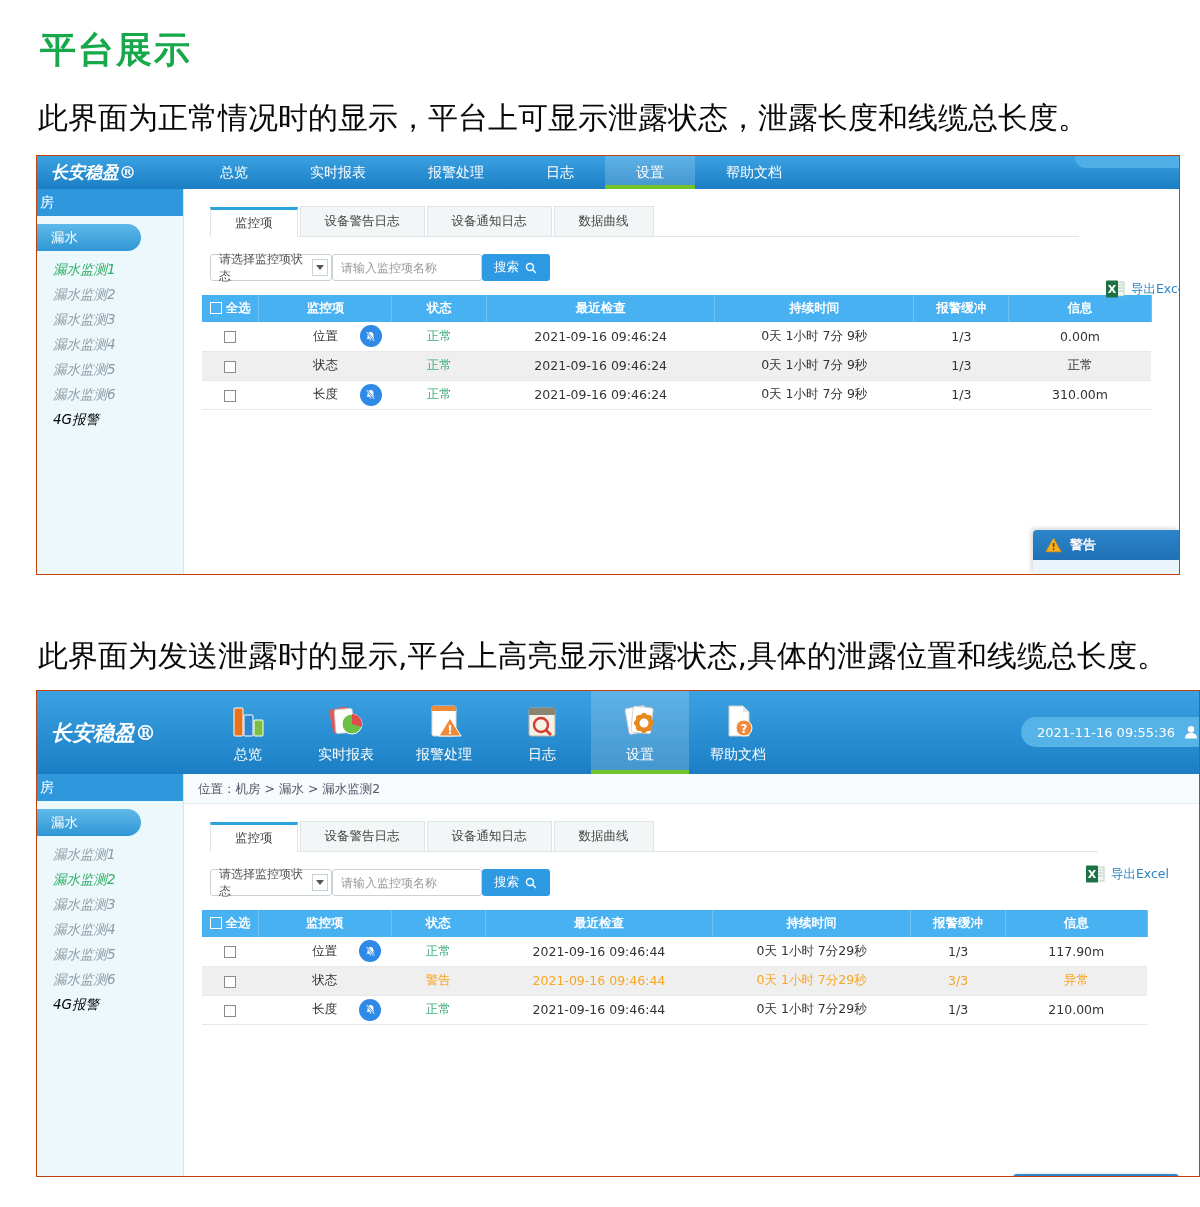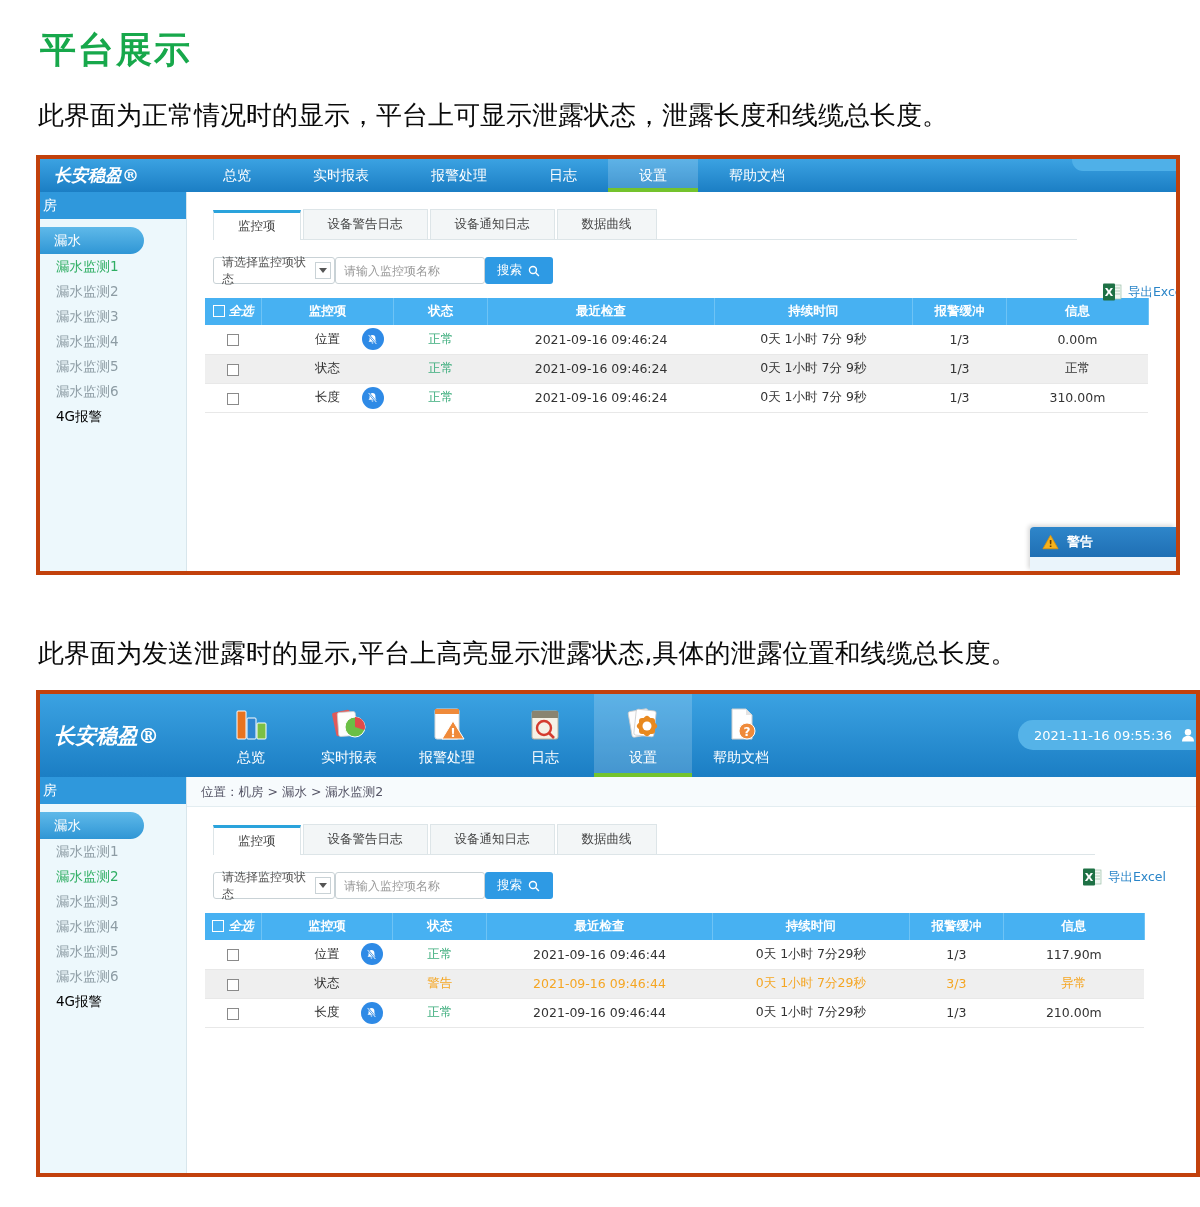--- a/index.html
+++ b/index.html
@@ -1,26 +1,26 @@
 <!DOCTYPE html>
 <html><head>
 <meta charset="utf-8">
 <style>
   * { margin:0; padding:0; box-sizing:border-box; }
   html,body { width:1200px; background:#fff; font-family:"DejaVu Sans","Liberation Sans",sans-serif; }
   body { position:relative; height:1207px; overflow:hidden; }
 
   
   .doc-title { position:absolute; left:40px; top:26px; font-size:36px; font-weight:bold; color:#17a84b; letter-spacing:2px; }
-  .doc-para { position:absolute; left:38px; font-size:26px; color:#0a0a0a; }
+  .doc-para { position:absolute; left:38px; font-size:30px; color:#0a0a0a; }
   .doc-para.p1 { top:98px; }
   .doc-para.p2 { top:636px; }
 
   
-  .shot { position:absolute; background:#fff; border:4px solid #c2410c; overflow:hidden; }
+  .shot { position:absolute; background:#fff; border:1px solid #c2410c; overflow:hidden; }
   #shot1 { left:36px; top:155px; width:1144px; height:420px; }
   #shot2 { left:36px; top:690px; width:1164px; height:487px; }
 
   .navbar { position:absolute; left:0; top:0; right:0; background:linear-gradient(#3ba2e2,#1b7ec4); display:flex; align-items:stretch; }
   #shot1 .navbar { height:33px; }
   #shot2 .navbar { height:83px; }
   .logo { color:#fff; font-family:"DejaVu Serif","Liberation Serif",serif; font-style:italic; font-weight:bold; align-self:center; padding-left:14px; width:152px; }
   #shot1 .logo { font-size:17px; }
   #shot2 .logo { font-size:21px; width:162px; }
 
@@ -34,21 +34,21 @@
   .stub-pill { position:absolute; top:-10px; right:-26px; width:130px; height:22px; border-radius:11px; background:#4fb0e8; }
 
   .shot-body { position:absolute; left:0; right:0; bottom:0; display:flex; }
   #shot1 .shot-body { top:33px; }
   #shot2 .shot-body { top:83px; }
 
   
   .sidebar { width:146px; background:#edf8fc; position:relative; flex:none; }
   .side-head { height:27px; background:#2f98dc; color:#fff; font-size:14px; line-height:27px; padding-left:3px; }
   .side-group { margin-top:8px; width:104px; height:27px; line-height:27px; color:#fff; font-size:13.5px; padding-left:14px; background:linear-gradient(#5fb9e9,#2f96d5); border-radius:0 14px 14px 0; cursor:pointer; }
-  .side-list { margin-top:0; list-style:none; }
+  .side-list { margin-top:6px; list-style:none;font-style:italic; }
   .side-list li { height:25px; line-height:25px; padding-left:16px; font-size:13.5px; color:#8d9ca4; cursor:pointer; }
   .side-list li.active { color:#2fae63; }
   .side-list li.dark { color:#000000; }
 
   
   .main { flex:1; background:#fff; border-left:1px solid #d8e6ec; position:relative; }
   .breadcrumb { height:30px; line-height:30px; background:#f7fbfd; border-bottom:1px solid #e3edf1; font-size:12.5px; color:#556; padding-left:14px; }
   .content { padding:17px 24px 0 26px; }
 
   .tabs { display:flex; border-bottom:1px solid #dde5e8; width:92%; }
@@ -68,21 +68,21 @@
   #shot2 .export { right:30px; }
 
   
   table.mon { border-collapse:collapse; margin-top:14px; width:100.5%; margin-left:-8px; font-size:12.5px; }
   #shot2 table.mon { width:98%; }
   .mon th { background:#47b1f2; color:#fff; font-weight:bold; height:27px; border-right:1px solid #6ec3f5; }
   .mon td { height:29px; text-align:center; color:#333; border-bottom:1px solid #e8e8e8; position:relative; }
   .mon tr.striped td { background:#efefef; }
   .mon .ok { color:#3fae7e; }
   .mon tr.alert td.warn-txt { color:#f5a623; }
-  .check-head { display:inline-flex; align-items:center; gap:4px;font-style:italic; }
+  .check-head { display:inline-flex; align-items:center; gap:4px; }
   .cb { display:inline-block; width:12px; height:12px; border:1px solid #8a8a8a; background:#fff; vertical-align:middle; cursor:pointer; }
   .check-head .cb { border-color:#fff; background:#47b1f2; }
   .mute-badge { position:absolute; right:10px; top:50%; transform:translateY(-50%); width:22px; height:22px; border-radius:50%; background:#2e8ae6; display:flex; align-items:center; justify-content:center; cursor:pointer; }
 
   
   .warn-bar { position:absolute; right:0; bottom:0; width:146px; height:44px; border-radius:4px 0 0 0; overflow:hidden; box-shadow:-2px -2px 4px rgba(0,0,0,.15); }
   .warn-head { height:30px; background:linear-gradient(#2e86ca,#1f6fb4); color:#fff; font-size:13px; font-weight:bold; display:flex; align-items:center; gap:8px; padding-left:12px; }
   .warn-body { background:#eaf4fb; height:100%; padding:7px 12px; font-size:12px; color:#5a6b77; line-height:19px; }
   .popup2 { position:absolute; right:20px; top:400px; width:166px; height:95px; border-radius:4px 4px 0 0; overflow:hidden; box-shadow:0 2px 6px rgba(0,0,0,.25); }
 

